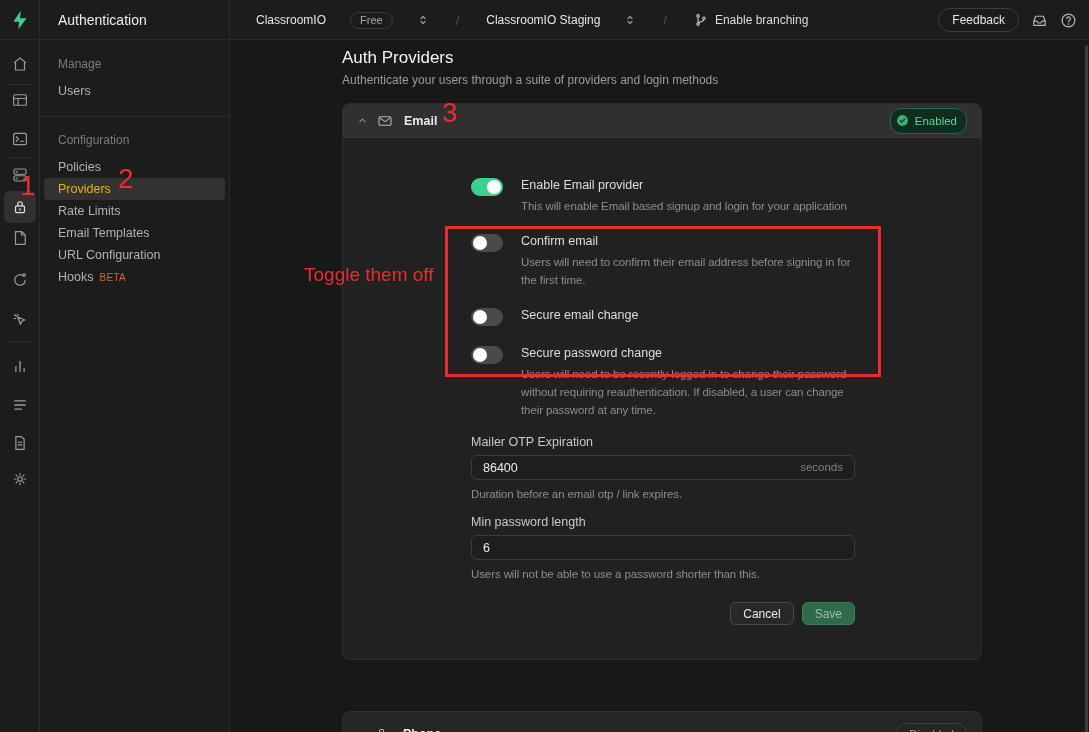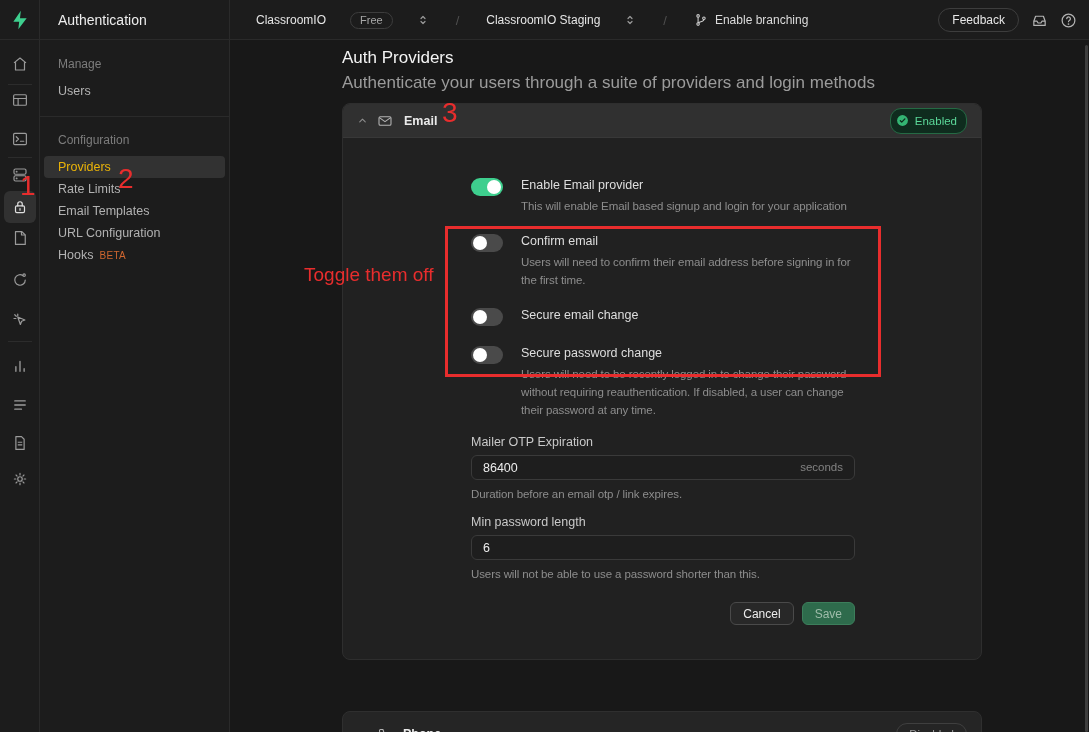--- a/index.html
+++ b/index.html
@@ -35,21 +35,21 @@
   .sidepanel { position:absolute; left:40px; top:40px; bottom:0; width:190px; background:#1c1c1c; border-right:1px solid #2a2a2a; z-index:5; }
   .sp-heading { padding:0 18px; font-size:12px; color:#7c7c7c; }
   .sp-item { margin:0 4px; padding:4px 14px; font-size:12.5px; color:#b2b2b2; border-radius:4px; cursor:pointer; display:flex; align-items:center; gap:6px; }
   .sp-item.active { background:#323232; color:#eab308; }
   .sp-div { border-top:1px solid #2a2a2a; margin-top:14px; margin-bottom:16px; }
   .beta-tag { font-size:10px; letter-spacing:.3px; }
 
   
   .main { position:absolute; left:230px; top:40px; right:0; bottom:0; background:#181818; overflow:hidden; }
   .page-title { position:absolute; left:112px; top:8px; font-size:17px; font-weight:500; color:#f4f4f4; }
-  .page-sub { position:absolute; left:112px; top:33px; font-size:17px; color:#9b9b9b; }
+  .page-sub { position:absolute; left:112px; top:33px; font-size:12px; color:#9b9b9b; }
 
   .card { position:absolute; left:112px; top:63px; width:640px; background:#212121; border:1px solid #2e2e2e; border-radius:8px; }
   .card-head { height:34px; background:#303030; border-bottom:1px solid #383838; border-radius:7px 7px 0 0; display:flex; align-items:center; padding:0 14px; gap:9px; cursor:pointer; }
   .card-head .chev { color:#8d8d8d; }
   .card-head .prov-icon { color:#b4b4b4; }
   .card-title { font-size:12.5px; font-weight:700; color:#eaeaea; margin-left:2px; }
   .head-spacer { flex:1; }
   .enabled-badge { display:flex; align-items:center; gap:6px; background:#0f2c1e; border:1px solid #256a44; border-radius:11px; height:26px; padding:0 9px 0 5px; font-size:11.5px; color:#5bd899; }
   .disabled-badge { border:1px solid #3f3f3f; border-radius:12px; height:22px; padding:0 12px; display:flex; align-items:center; font-size:11.5px; color:#9d9d9d; background:transparent; }
 
@@ -218,20 +218,21 @@
         </svg>
     </div>
   </aside>
 
   <nav class="sidepanel">
     <div class="sp-heading" style="margin-top:17px">Manage</div>
     <div class="sp-item" style="margin-top:9px">Users</div>
     <div class="sp-div"></div>
     <div class="sp-heading">Configuration</div>
     <div style="margin-top:9px">
+      <div class="sp-item">Policies</div>
       <div class="sp-item active">Providers</div>
       <div class="sp-item">Rate Limits</div>
       <div class="sp-item">Email Templates</div>
       <div class="sp-item">URL Configuration</div>
       <div class="sp-item">
         <span>Hooks</span>
         <span class="beta-tag" style="color:#d0662f">BETA</span>
       </div>
     </div>
   </nav>

